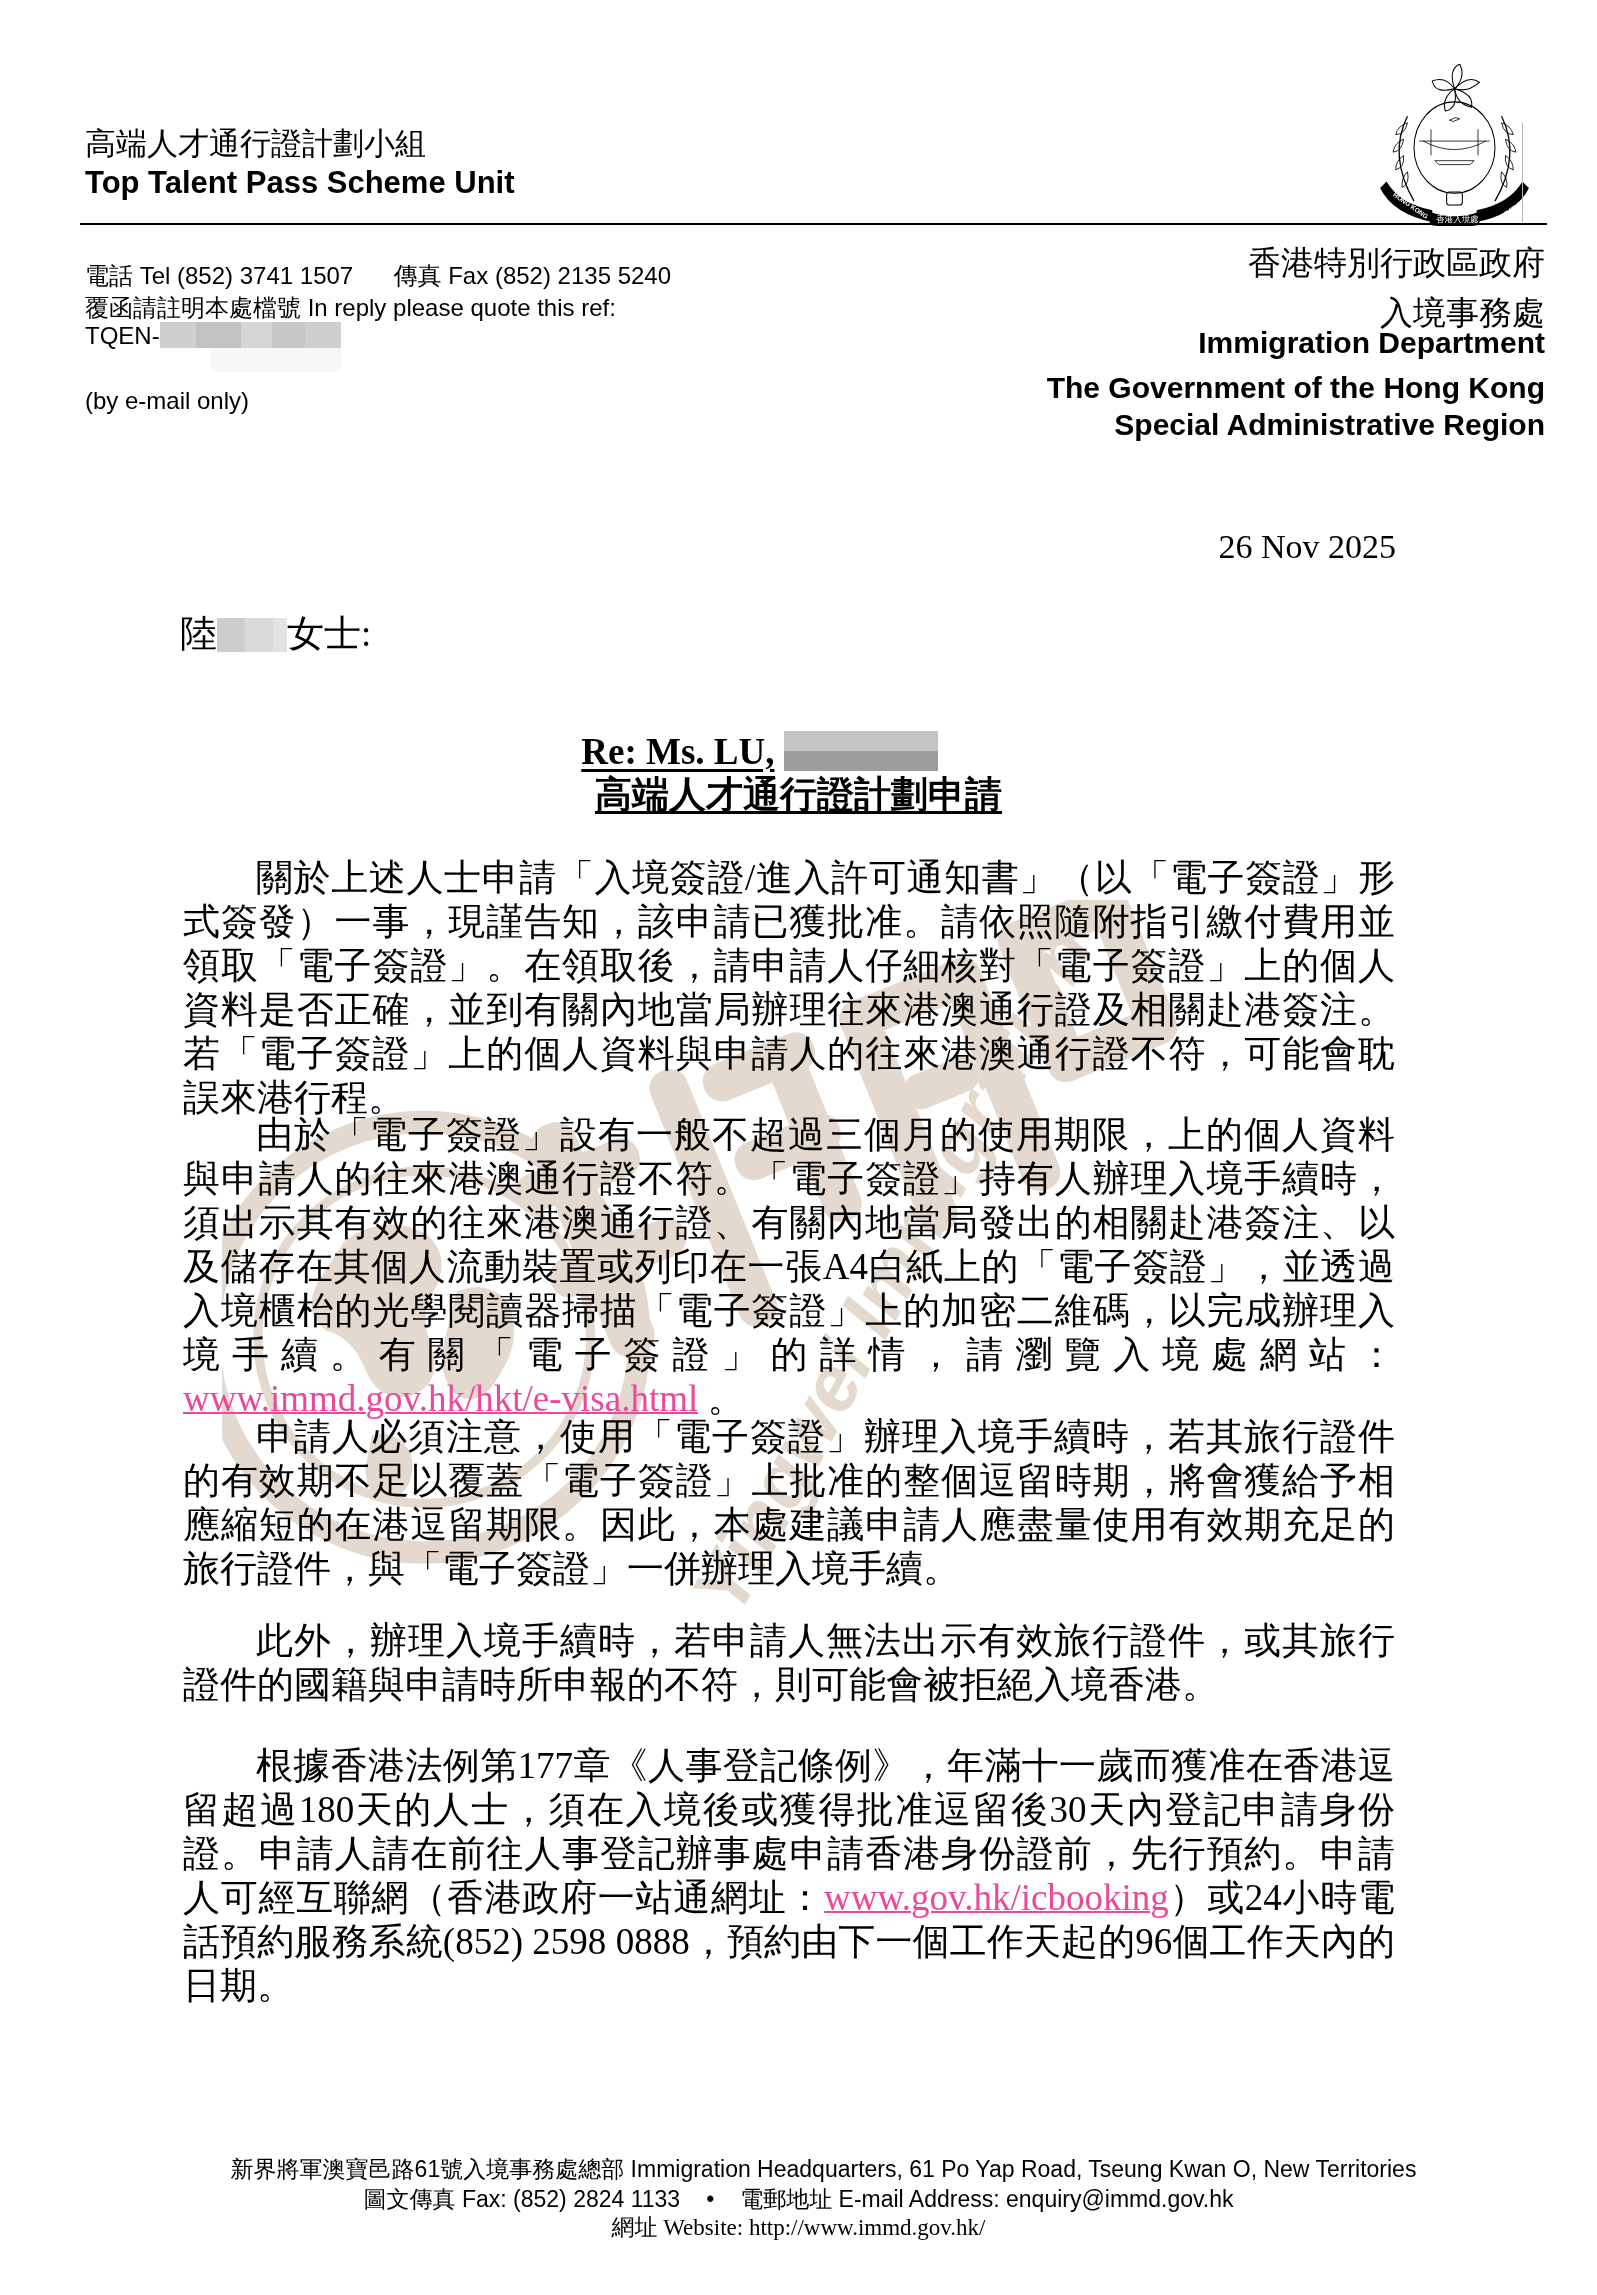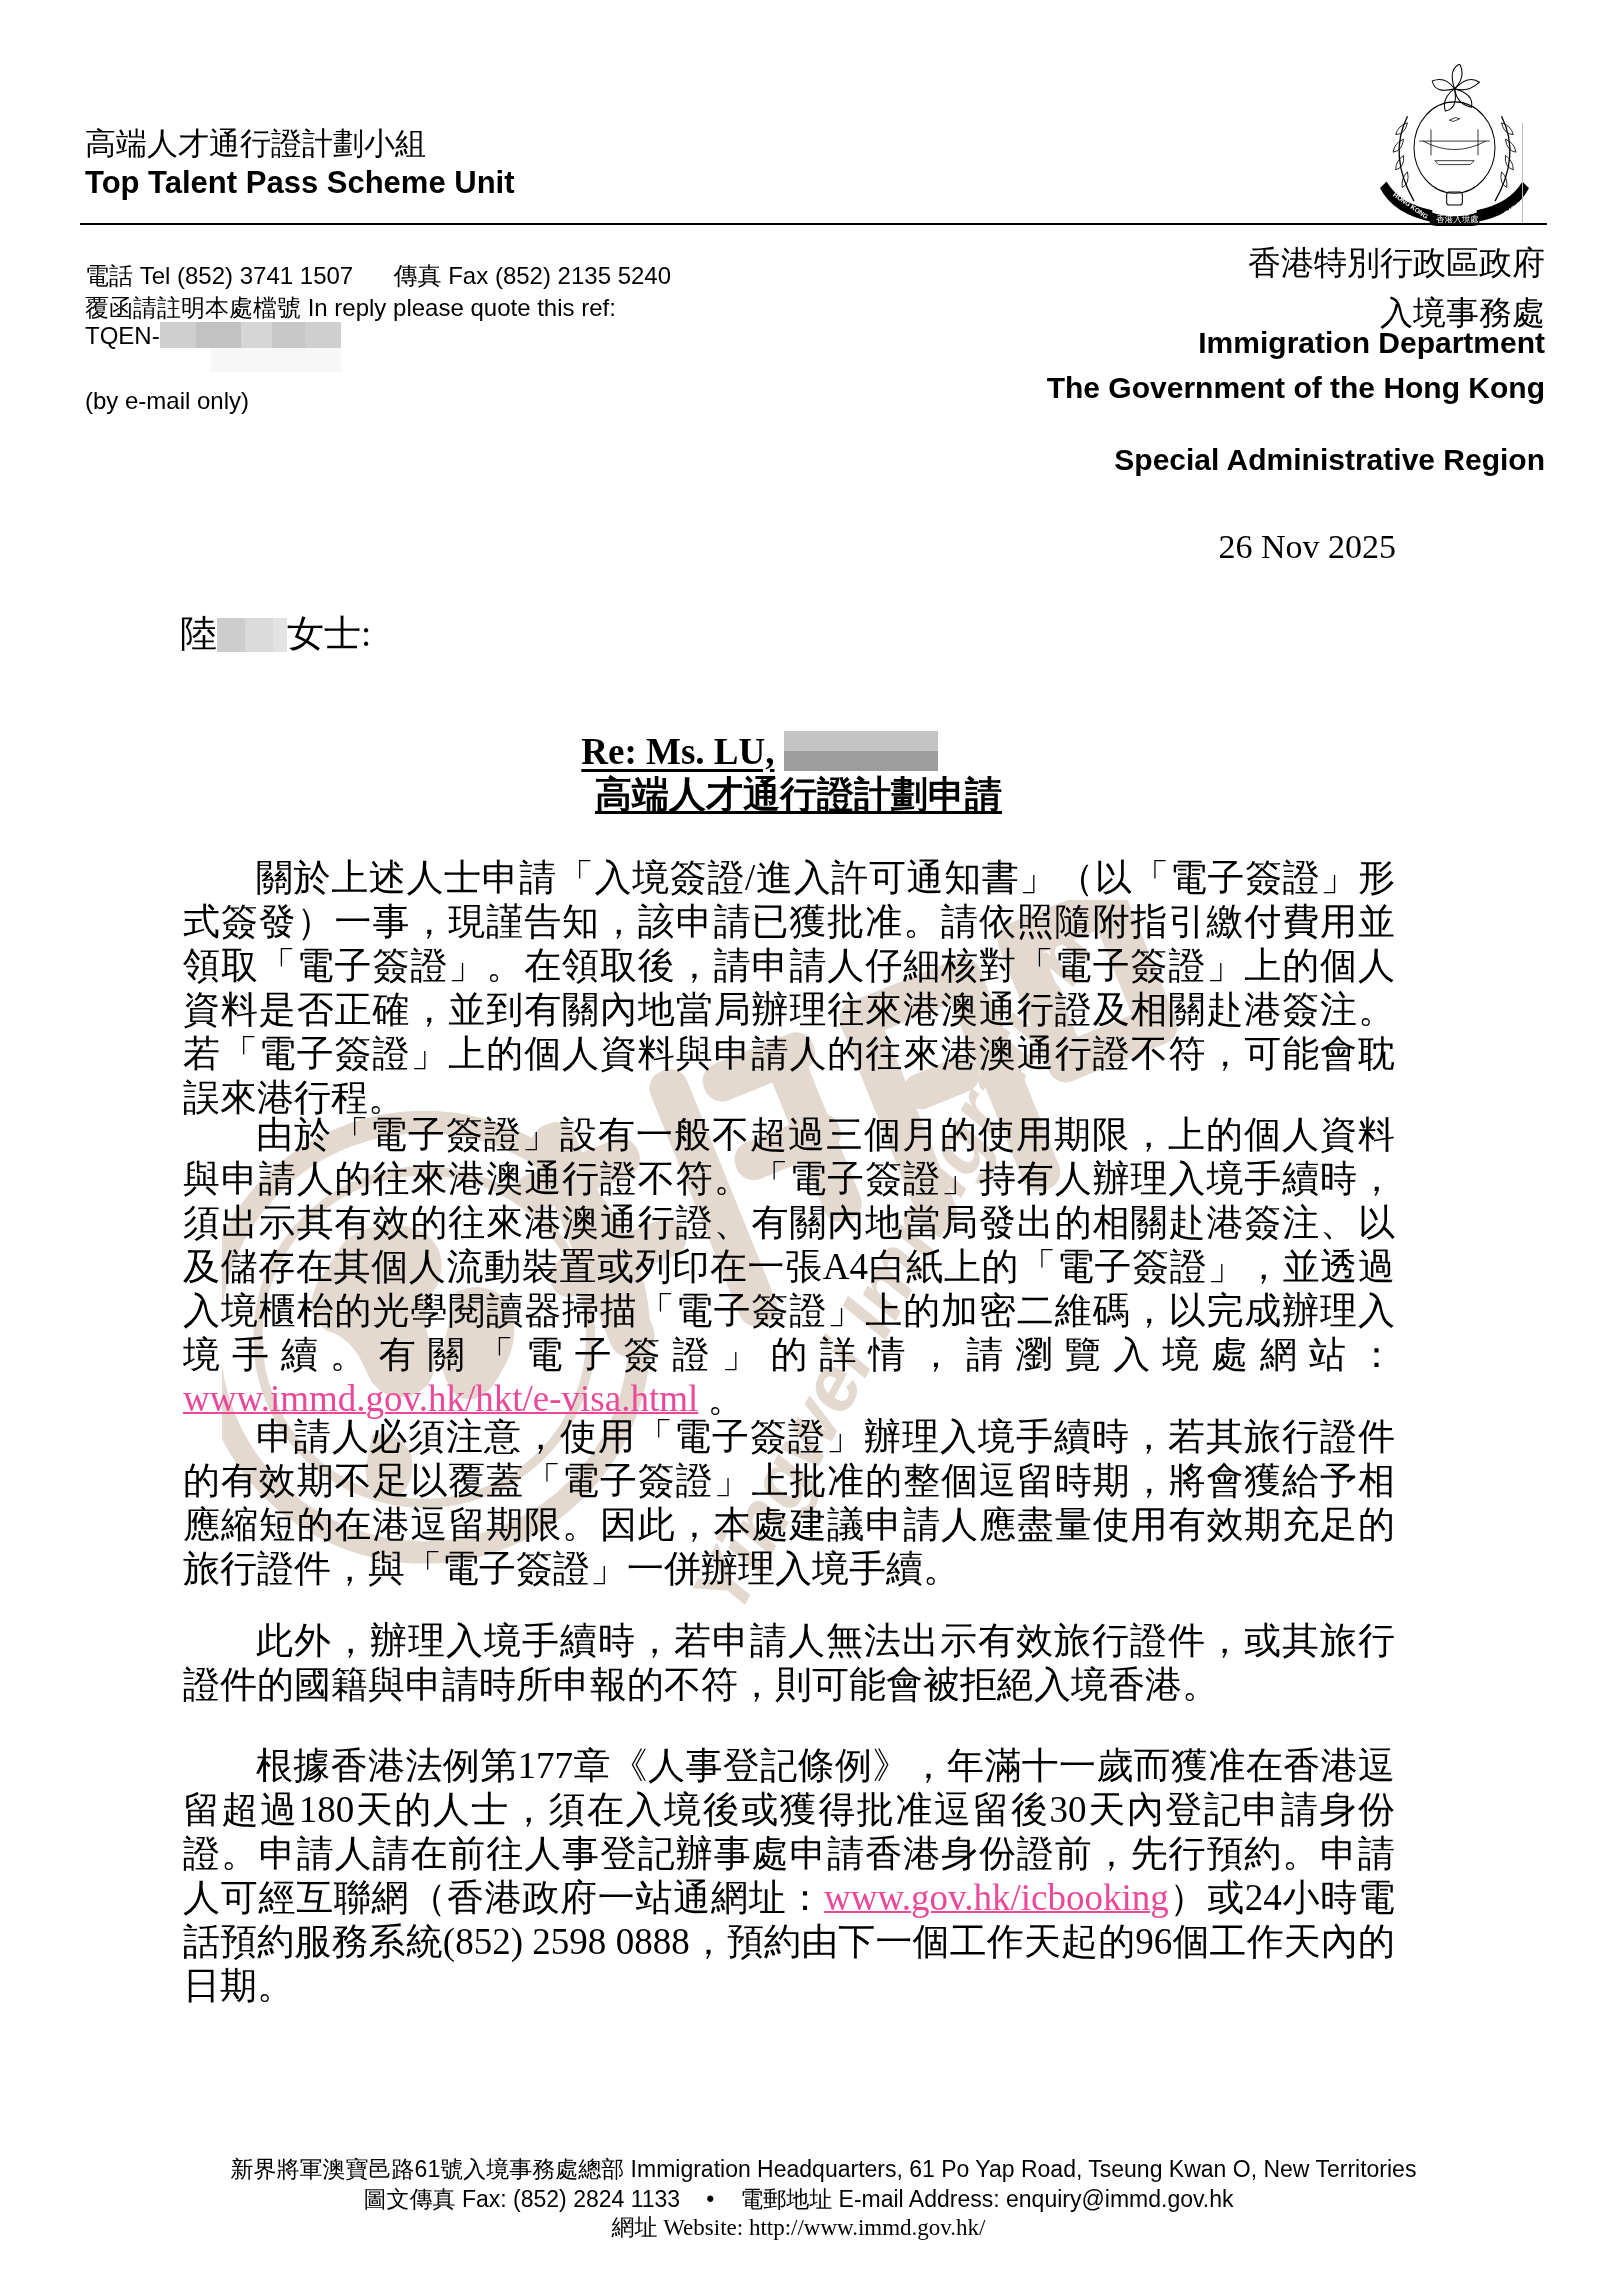--- a/index.html
+++ b/index.html
@@ -23,21 +23,21 @@
   .redact { display: inline-block; vertical-align: top; height: 26px; margin-top: 1.3px;
             background: linear-gradient(90deg,#cfcfcf 0 20%,#c2c2c2 20% 45%,#d6d6d6 45% 62%,#c7c7c7 62% 80%,#cfcfcf 80% 100%); }
   .redact-fade { display:block; height: 23.5px; background: linear-gradient(90deg,#ffffff 0 28%,#f7f7f7 28% 100%); }
 
   
   .right { right: 52px; text-align: right; white-space: nowrap; }
   .gov-cn { top: 243px; font-size: 33px; line-height: 39px; }
   .dept-cn { top: 293px; font-size: 33px; line-height: 39px; }
   .dept-en { top: 324px; font-size: 30px; line-height: 37px; font-weight: bold; }
   .gov-en1 { top: 369px; font-size: 30px; line-height: 37px; font-weight: bold; }
-  .gov-en2 { top: 406px; font-size: 30px; line-height: 37px; font-weight: bold; margin-top: 35px; }
+  .gov-en2 { top: 406px; font-size: 30px; line-height: 37px; font-weight: bold; }
 
   .date { right: 201px; top: 527px; font-size: 34px; line-height: 39px; white-space: nowrap; margin-left: 32px; }
 
   .salute { left: 180px; top: 613px; font-size: 37px; line-height: 42px; white-space: nowrap; }
   .salute .redact { height: 34px; margin-top: 5.2px; background: linear-gradient(90deg,#cdcdcd 0 40%,#dadada 40% 80%,#e3e3e3 80% 100%); }
 
   .subject { left: 0; width: 1597px; text-align: center; font-weight: bold; }
   .re { top: 730px; font-size: 37px; line-height: 43px; }
   .re span.txt { text-decoration: underline; text-decoration-thickness: 2.6px; text-underline-offset: 5.2px; }
   .re .redact { height: 40px; margin-top: 1.3px; background: linear-gradient(180deg,#c4c4c4 0 50%,#9d9d9d 50% 100%); }

